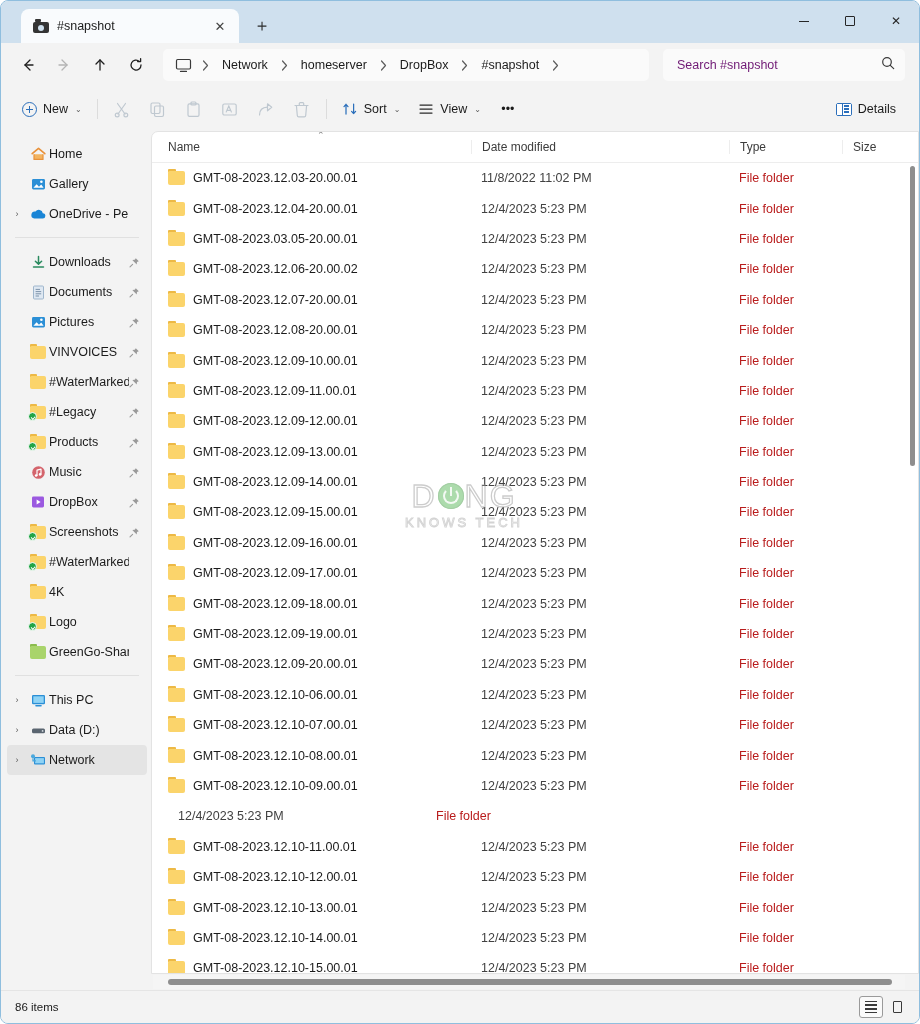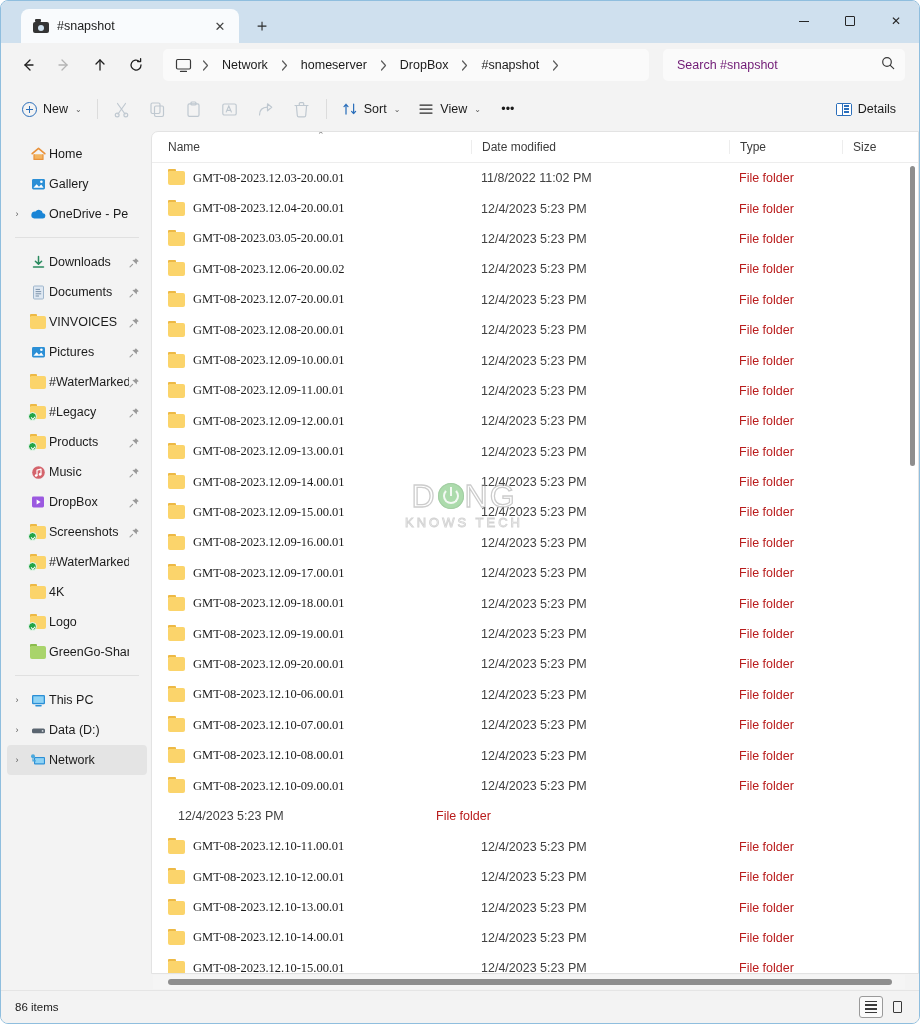--- a/index.html
+++ b/index.html
@@ -230,21 +230,21 @@
   .col-date { width: 258px; flex: 0 0 258px; }
   .col-type { width: 113px; flex: 0 0 113px; }
   .col-size { flex: 1; }
 
   .rows { flex: 1; overflow: hidden; position: relative; }
   .row {
     height: 30.4px; display: flex; align-items: center;
     font-size: 12.5px; color: #1b1b1b;
     padding-left: 16px;
   }
-  .row .cell-name { width: 303px; flex: 0 0 303px; display: flex; align-items: center; gap: 8px; font-family: Liberation Serif, serif; }
+  .row .cell-name { width: 303px; flex: 0 0 303px; display: flex; align-items: center; gap: 8px; }
   .row .cell-date { width: 258px; flex: 0 0 258px; padding-left: 10px; color: #414141; }
   .row .cell-type { width: 113px; flex: 0 0 113px; padding-left: 10px; color: #b91c1c; }
   .row .cell-size { flex: 1; padding-left: 10px; color: #414141; }
   .rowfolder { width: 17px; height: 14px; position: relative; flex: 0 0 17px; }
   .rowfolder .back { position: absolute; inset: 0; background: #fbd46b; border-radius: 1.5px 2px 2px 2px; }
   .rowfolder .tab-s { position: absolute; left: 0; top: -2px; width: 8px; height: 3px; background: #edb945; border-radius: 1px 1px 0 0; }
 
   .vscroll {
     position: absolute; right: 2px; top: 34px; width: 7px; bottom: 6px;
   }
@@ -565,43 +565,43 @@
         <span class="pin">
             <svg width="11" height="11" viewBox="0 0 11 11">
               <path d="M6.8 1.2L9.8 4.2 8 5l-.3 2.4L3.3 3 5.7 2.7z" fill="#9a9a9a"></path>
               <path d="M3.6 7.3L1 9.9" stroke="#9a9a9a" stroke-width="1.1" stroke-linecap="round"></path>
             </svg>
           </span>
       </div>
       <div class="nav-item">
         <span class="nav-exp empty">›</span>
         <span class="nav-ico">
-          <span class="fold yellow">
-              <span class="tab-s"></span>
-              <span class="back"></span>
-            </span>
-        </span>
-        <span class="nav-label">VINVOICES</span>
+          <svg width="15" height="14" viewBox="0 0 15 14">
+              <rect x="1" y="2" width="13" height="10.4" rx="1.4" fill="#2b8fd6"></rect>
+              <path d="M2.4 10.8l3.2-3.6 2.4 2.5 2.2-2.2 2.4 3.3z" fill="#fff"></path>
+              <circle cx="10.4" cy="4.8" r="1.3" fill="#fff"></circle>
+            </svg>
+        </span>
+        <span class="nav-label">Pictures</span>
         <span class="pin">
             <svg width="11" height="11" viewBox="0 0 11 11">
               <path d="M6.8 1.2L9.8 4.2 8 5l-.3 2.4L3.3 3 5.7 2.7z" fill="#9a9a9a"></path>
               <path d="M3.6 7.3L1 9.9" stroke="#9a9a9a" stroke-width="1.1" stroke-linecap="round"></path>
             </svg>
           </span>
       </div>
       <div class="nav-item">
         <span class="nav-exp empty">›</span>
         <span class="nav-ico">
-          <svg width="15" height="14" viewBox="0 0 15 14">
-              <rect x="1" y="2" width="13" height="10.4" rx="1.4" fill="#2b8fd6"></rect>
-              <path d="M2.4 10.8l3.2-3.6 2.4 2.5 2.2-2.2 2.4 3.3z" fill="#fff"></path>
-              <circle cx="10.4" cy="4.8" r="1.3" fill="#fff"></circle>
-            </svg>
-        </span>
-        <span class="nav-label">Pictures</span>
+          <span class="fold yellow">
+              <span class="tab-s"></span>
+              <span class="back"></span>
+            </span>
+        </span>
+        <span class="nav-label">VINVOICES</span>
         <span class="pin">
             <svg width="11" height="11" viewBox="0 0 11 11">
               <path d="M6.8 1.2L9.8 4.2 8 5l-.3 2.4L3.3 3 5.7 2.7z" fill="#9a9a9a"></path>
               <path d="M3.6 7.3L1 9.9" stroke="#9a9a9a" stroke-width="1.1" stroke-linecap="round"></path>
             </svg>
           </span>
       </div>
       <div class="nav-item">
         <span class="nav-exp empty">›</span>
         <span class="nav-ico">

